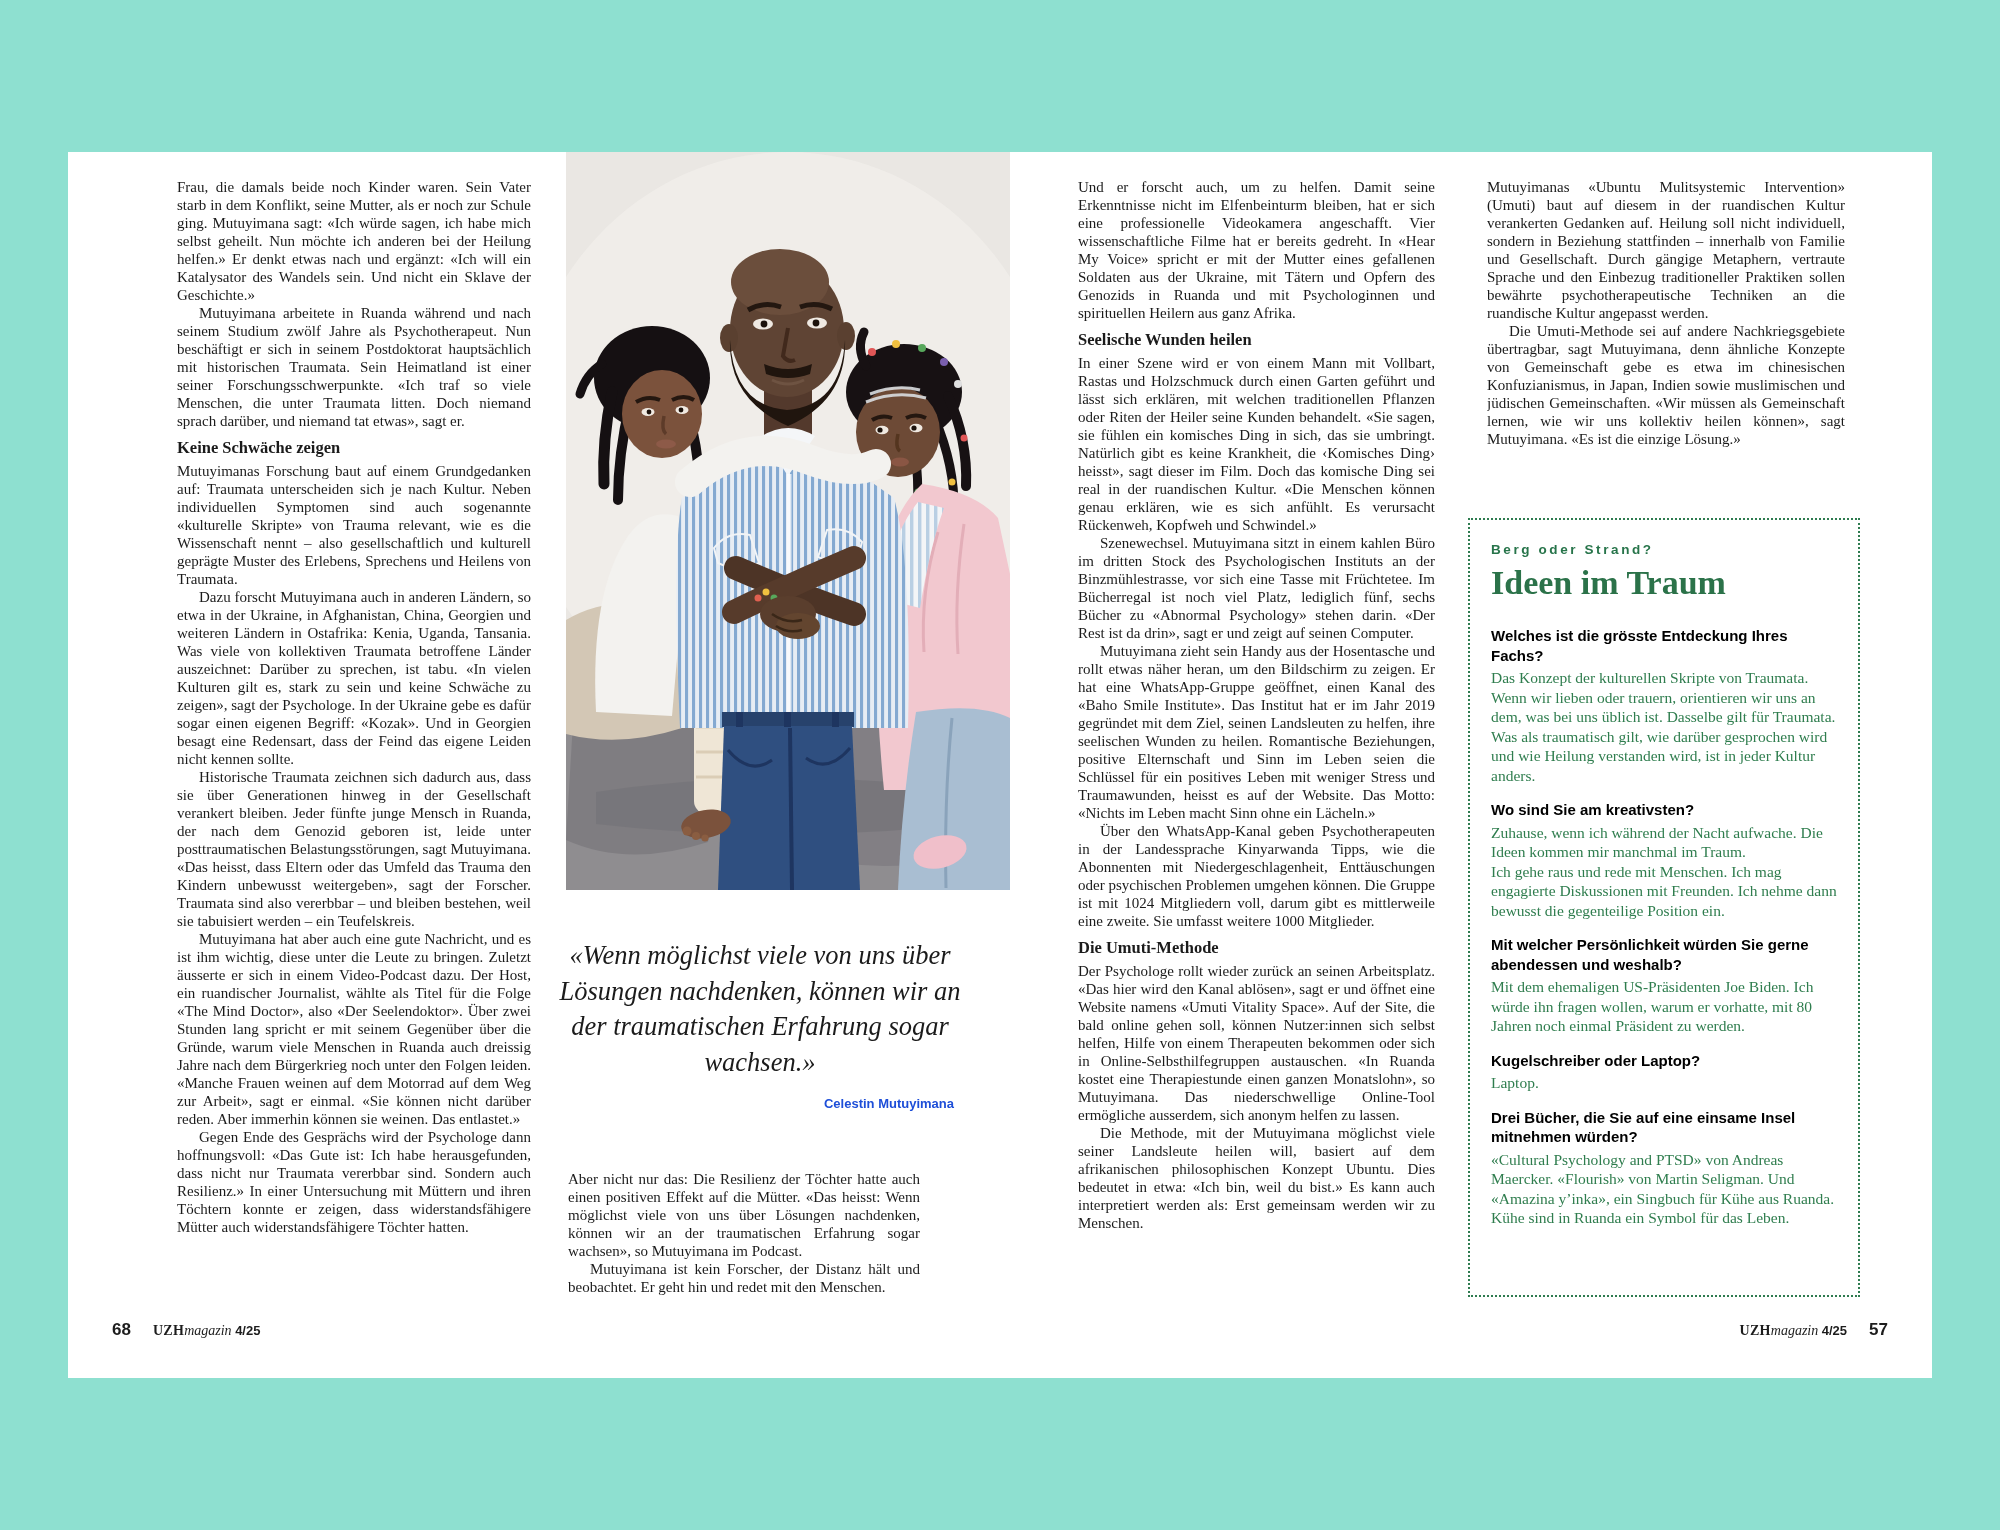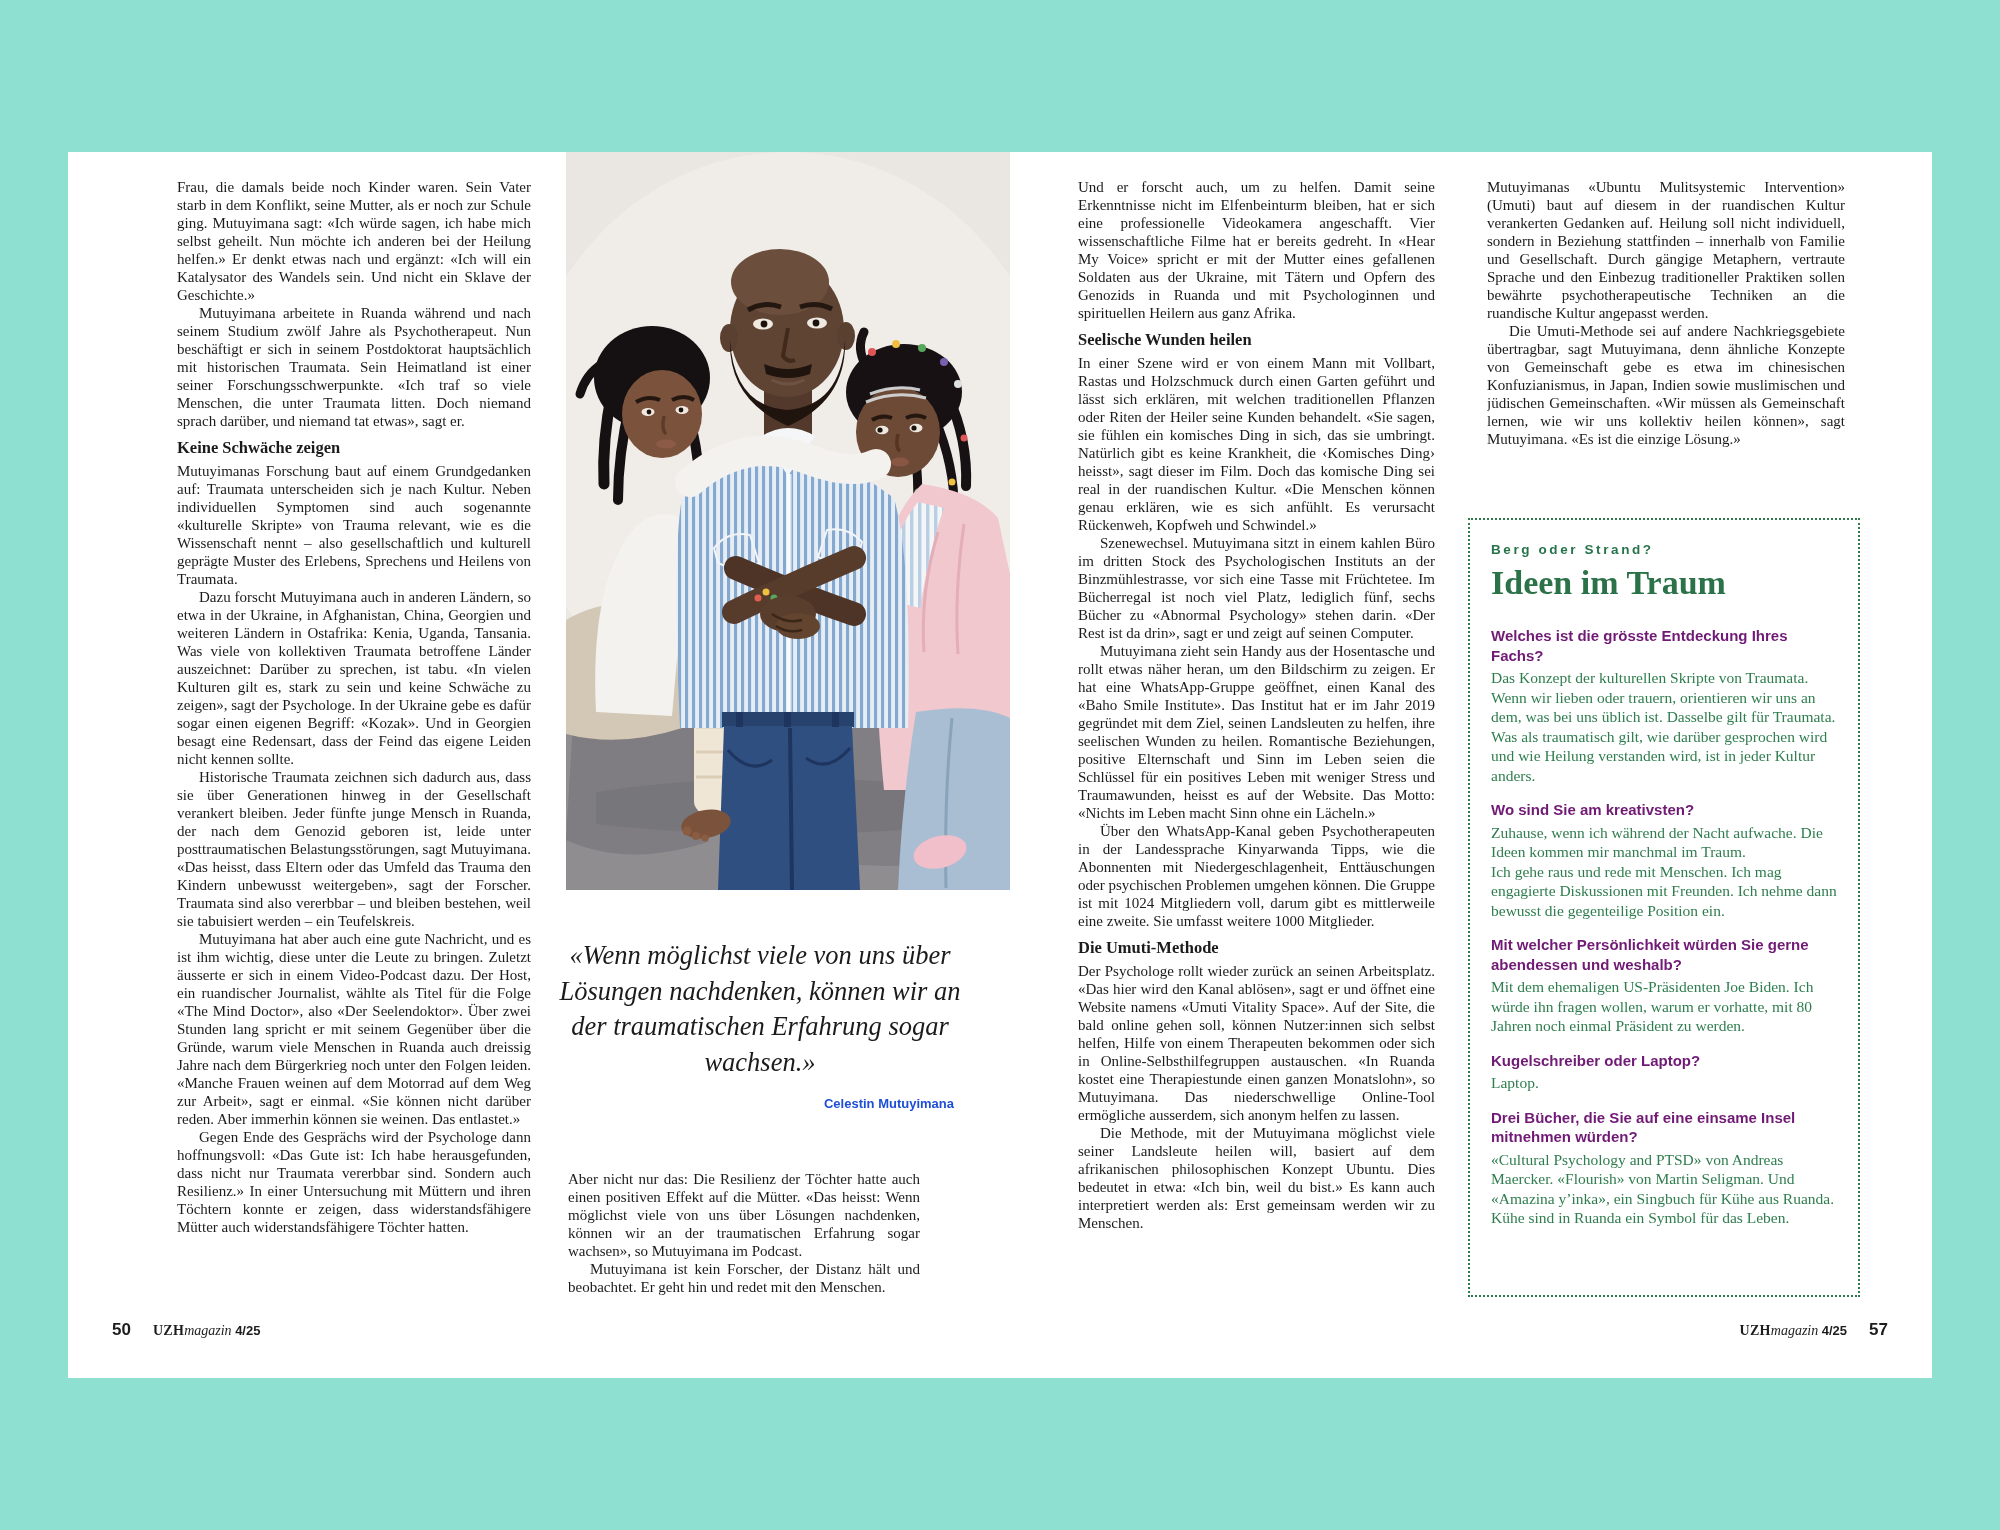--- a/index.html
+++ b/index.html
@@ -56,21 +56,21 @@
   .sidebar .kicker{
     font-family:"Liberation Sans", sans-serif;font-weight:bold;
     font-size:13.5px;letter-spacing:2.6px;color:#27744a;margin:0;
   }
   .sidebar .title{
     font-family:"Liberation Serif", serif;font-weight:bold;
     font-size:34px;line-height:38px;color:#2b7249;margin:7px 0 24px 0;
   }
   .sidebar .q{
     font-family:"Liberation Sans", sans-serif;font-weight:bold;
-    font-size:15px;line-height:19.5px;color:#701a75;margin:15px 0 3px 0;
+    font-size:15px;line-height:19.5px;color:#000000;margin:15px 0 3px 0;
   }
   .sidebar .a{
     font-size:15.5px;line-height:19.5px;color:#2f7d4e;margin:0;
   }
 
   
   .footer{
     position:absolute;top:1168px;font-size:14px;color:#1d1d1d;white-space:nowrap;
   }
   #footer-left{left:44px;}
@@ -291,19 +291,19 @@
 
         <div>
           <p class="q">Drei Bücher, die Sie auf eine einsame Insel mitnehmen würden?</p>
           <p class="a">«Cultural Psychology and PTSD» von Andreas Maercker. «Flourish» von Martin Seligman. Und «Amazina y’inka», ein Singbuch für Kühe aus Ruanda. Kühe sind in Ruanda ein Symbol für das Leben.</p>
         </div>
 
       </div>
   </div>
 
   <div id="footer-left" class="footer">
-    <span class="pageno">50</span><span class="brandcaps">UZH</span><span class="branditalic">magazin</span>&nbsp;<span class="issue">4/25</span>
+    <span class="pageno">68</span><span class="brandcaps">UZH</span><span class="branditalic">magazin</span>&nbsp;<span class="issue">4/25</span>
   </div>
   <div id="footer-right" class="footer">
     <span class="brandcaps">UZH</span><span class="branditalic">magazin</span>&nbsp;<span class="issue">4/25</span><span class="pageno">57</span>
   </div>
 
 </div>
 
 </body></html>

